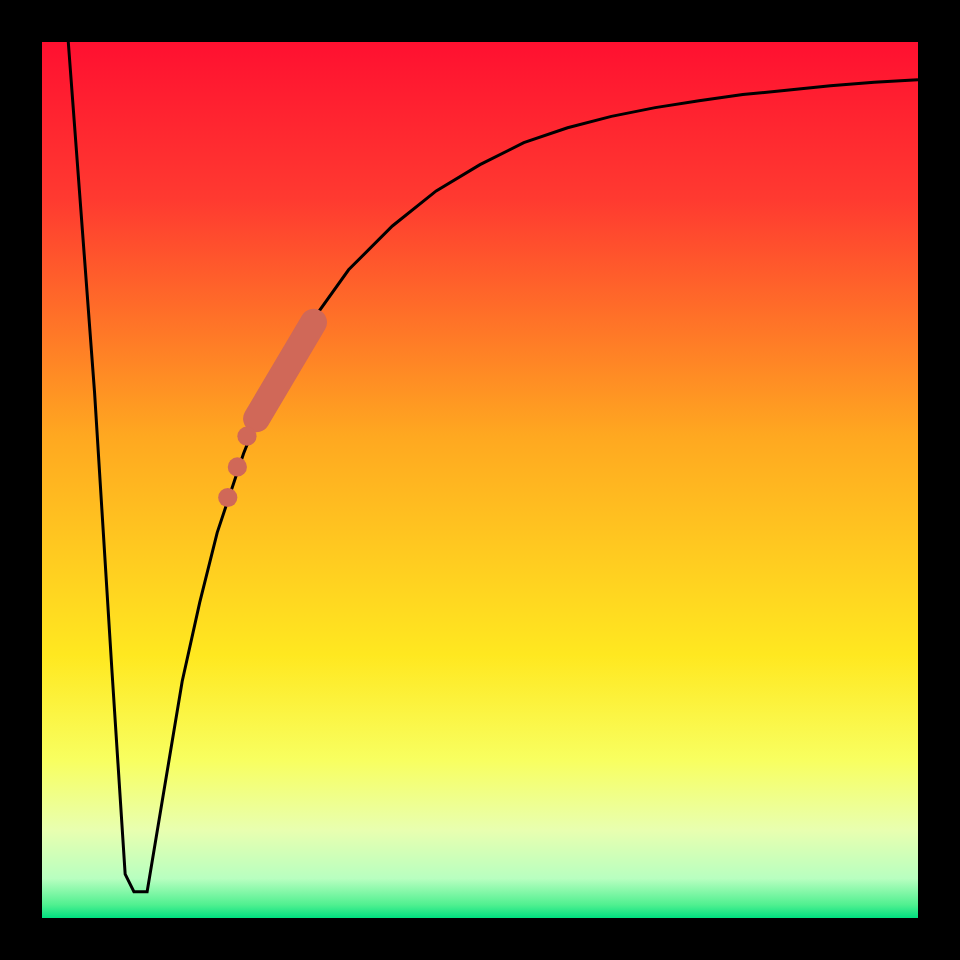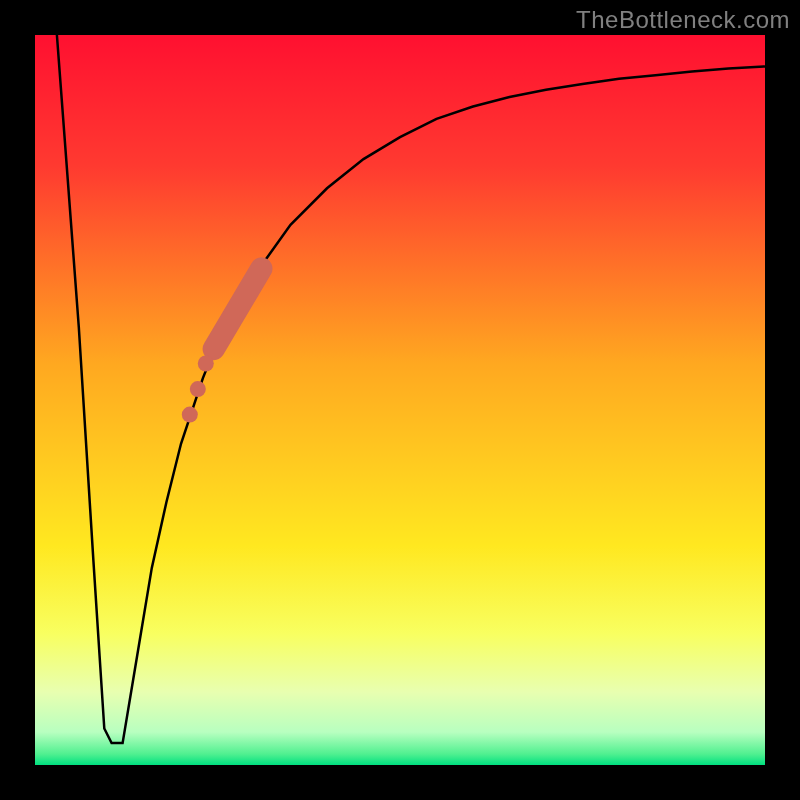--- a/index.html
+++ b/index.html
@@ -29,21 +29,20 @@
   svg {
     position: absolute;
     left: 0;
     top: 0;
   }
 </style>
 </head>
 <body>
 
 <div class="outer">
-  <div class="watermark">TheBottleneck.com</div>
 
   <svg width="800" height="800" viewBox="0 0 800 800">
     <defs>
       <linearGradient id="bg-grad" x1="0" y1="0" x2="0" y2="1">
 
       <stop offset="0%" stop-color="#ff1030"></stop>
           <stop offset="18%" stop-color="#ff3a30"></stop>
           <stop offset="45%" stop-color="#ffa820"></stop>
           <stop offset="70%" stop-color="#ffe820"></stop>
           <stop offset="82%" stop-color="#f8ff60"></stop>

